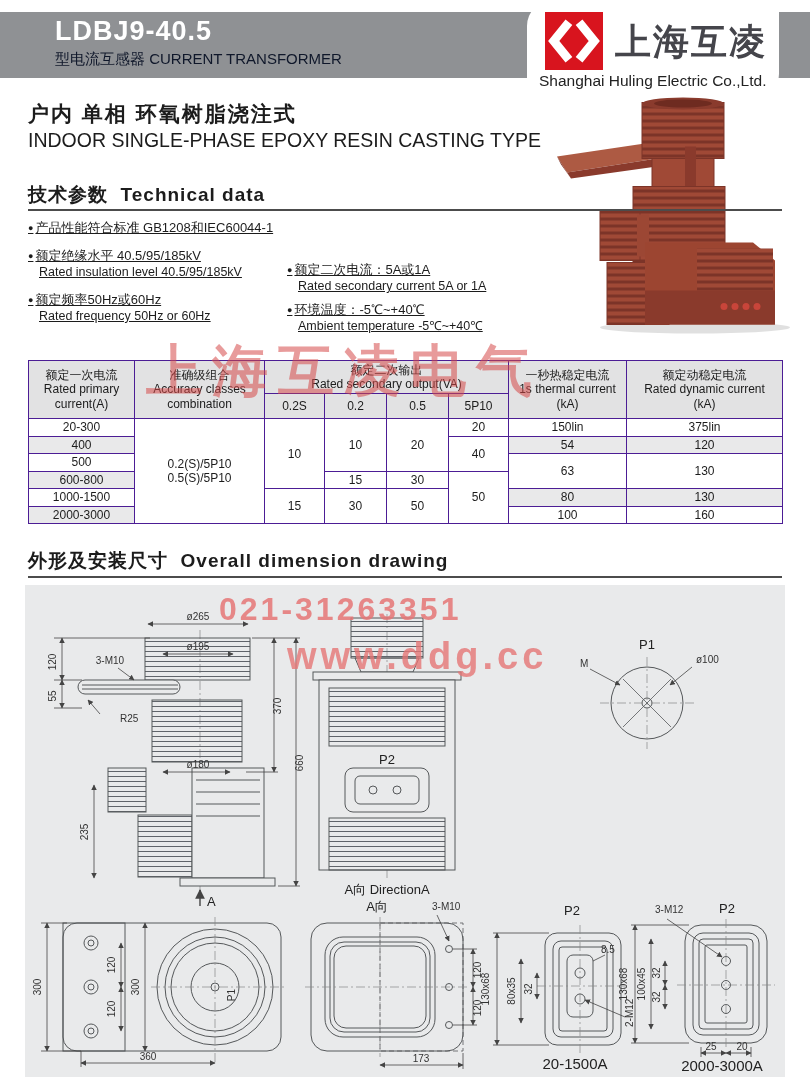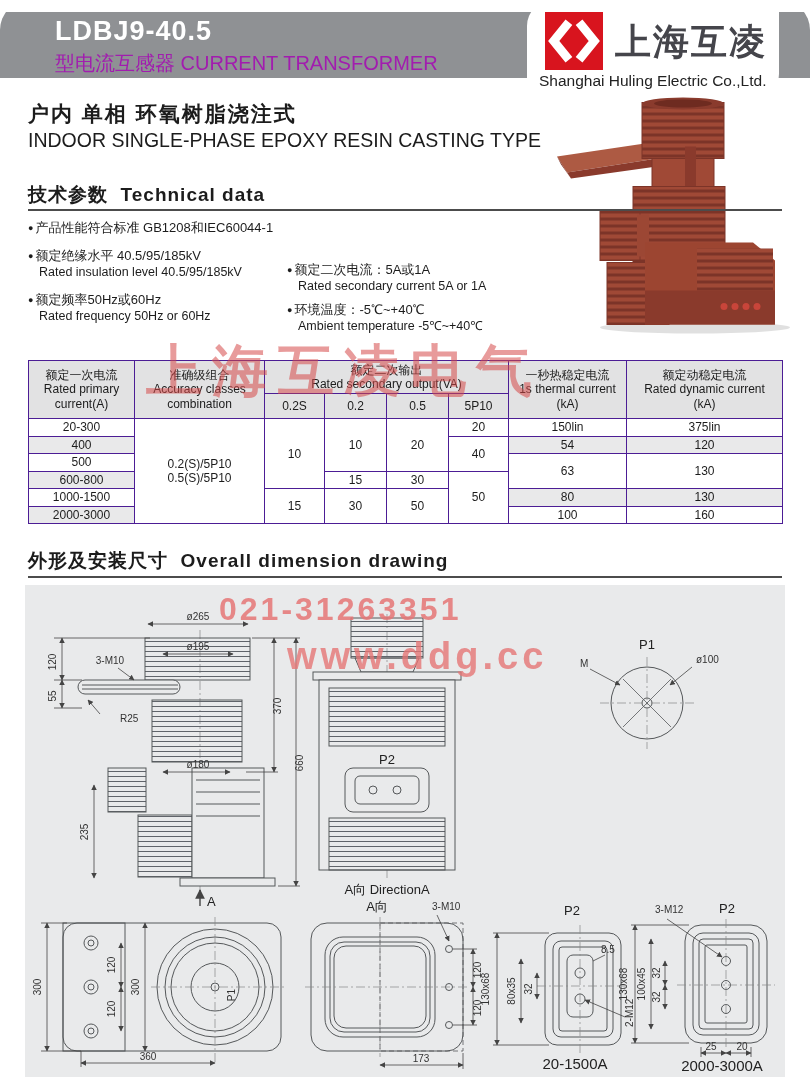--- a/index.html
+++ b/index.html
@@ -1,34 +1,34 @@
 <!DOCTYPE html>
 <html><head>
 <meta charset="utf-8">
 <style>
   html,body{margin:0;padding:0;background:#fff;}
   .page{position:relative;width:810px;height:1089px;background:#fff;overflow:hidden;
-        font-family:"Liberation Sans",sans-serif;color:#1c1c1c;border-radius:30px;}
+        font-family:"Liberation Sans",sans-serif;color:#1c1c1c;}
   .abs{position:absolute;}
   
   .banner{position:absolute;left:0;top:12px;width:810px;height:66px;background:#8f9194;}
   .model{position:absolute;left:55px;top:16px;font-size:27px;font-weight:bold;color:#fff;letter-spacing:1px;}
-  .banner-sub{position:absolute;left:55px;top:50px;font-size:20px;color:#a21caf;}
+  .banner-sub{position:absolute;left:55px;top:50px;font-size:15px;color:#0f172a;}
   .logo-panel{position:absolute;left:527px;top:0;width:252px;height:96px;background:#fff;border-radius:26px 0 22px 0;}
   .logo-sq{position:absolute;left:18px;top:12px;width:58px;height:58px;background:#d8141e;}
   .brand-cn{position:absolute;left:88px;top:18px;font-size:36px;color:#45454b;font-weight:600;letter-spacing:2px;white-space:nowrap;}
   .brand-en{position:absolute;left:12px;top:72px;font-size:15.5px;color:#222;white-space:nowrap;}
   
   .title-cn{position:absolute;left:28px;top:100px;font-size:21px;font-weight:600;letter-spacing:2px;}
   .title-en{position:absolute;left:28px;top:129px;font-size:19.5px;font-weight:500;}
   .sec-head{position:absolute;font-size:19px;font-weight:600;letter-spacing:1px;white-space:nowrap;}
   .rule{position:absolute;left:28px;width:754px;height:2px;background:#4c4c4c;}
   
   .bul-col{position:absolute;font-size:12.5px;line-height:16px;}
-  .bullet{margin-bottom:12px;}
+  .bullet{margin-bottom:12px;text-decoration:underline;}
   .bullet .cn{font-size:13px;}
   .dot{font-size:9px;vertical-align:1px;margin-right:2px;}
   .bullet .en{padding-left:11px;}
   
   .wm-cn{position:absolute;left:146px;top:334px;font-size:56px;font-weight:bold;
          color:rgba(214,72,72,0.55);letter-spacing:10px;white-space:nowrap;z-index:6;}
   .wm-phone{position:absolute;left:194px;top:6px;font-size:32px;font-weight:bold;
          color:rgba(229,118,118,0.85);letter-spacing:3px;white-space:nowrap;z-index:6;}
   .wm-site{position:absolute;left:262px;top:50px;font-size:38px;font-weight:bold;
          color:rgba(229,118,118,0.8);letter-spacing:4px;white-space:nowrap;z-index:6;}

